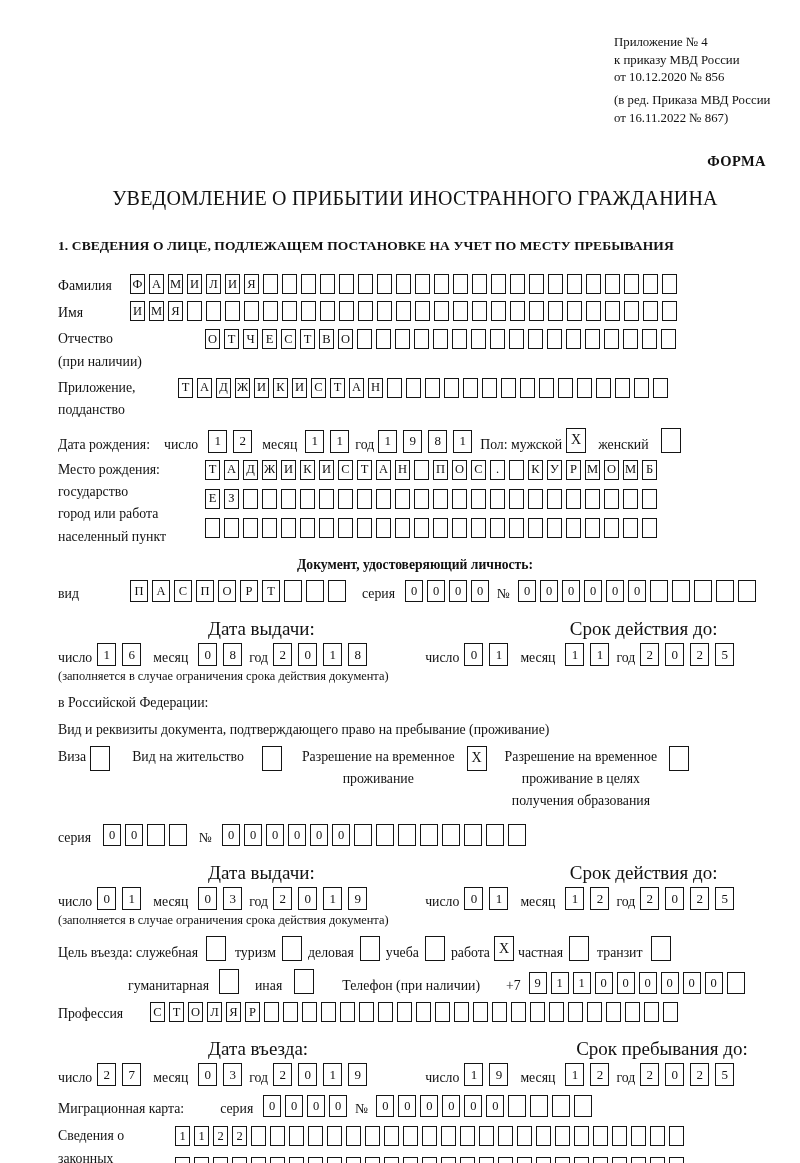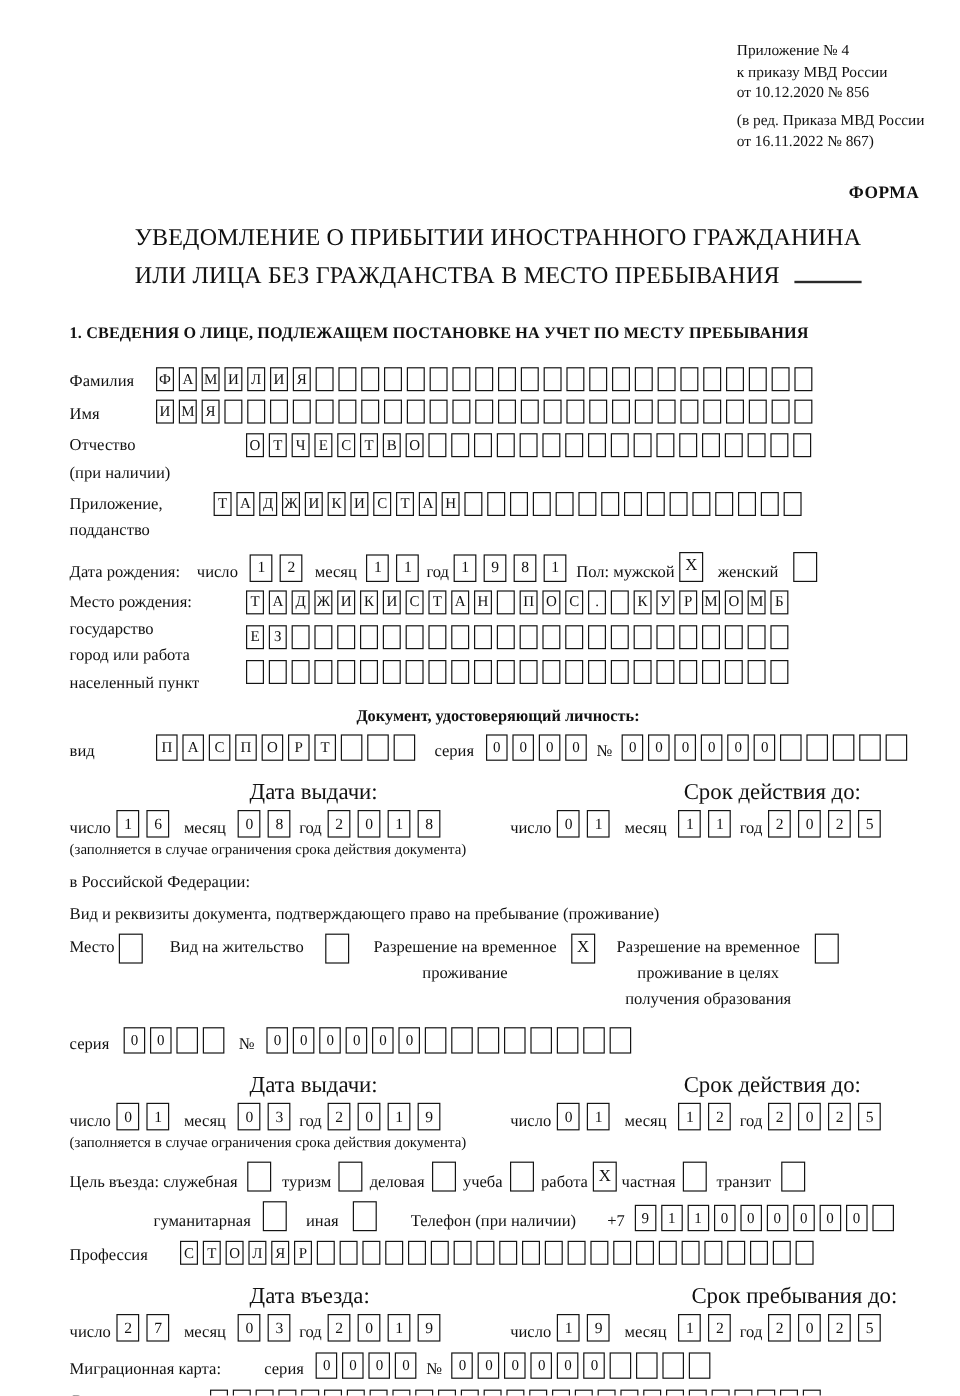--- a/index.html
+++ b/index.html
@@ -55,21 +55,20 @@
     <div class="grp2">
       <div>(в ред. Приказа МВД России</div>
       <div>от 16.11.2022 № 867)</div>
     </div>
   </div>
 
   <div class="forma">ФОРМА</div>
 
   <div class="title">
     <div>УВЕДОМЛЕНИЕ О ПРИБЫТИИ ИНОСТРАННОГО ГРАЖДАНИНА</div>
-    <div><span>ИЛИ ЛИЦА БЕЗ ГРАЖДАНСТВА В МЕСТО ПРЕБЫВАНИЯ</span><span class="uline"></span></div>
   </div>
 
   <div class="sect">1. СВЕДЕНИЯ О ЛИЦЕ, ПОДЛЕЖАЩЕМ ПОСТАНОВКЕ НА УЧЕТ ПО МЕСТУ ПРЕБЫВАНИЯ</div>
 
   <div class="frow" style="margin-top:20px">
     <span class="lab" style="width:72px">Фамилия</span>
     <div class="cells">
         <span class="cell">Ф</span>
         <span class="cell">А</span>
         <span class="cell">М</span>
@@ -402,21 +401,21 @@
         <span class="cell">2</span>
         <span class="cell">5</span>
       </div>
   </div>
   <div class="note">(заполняется в случае ограничения срока действия документа)</div>
 
   <div class="plain">в Российской Федерации:</div>
   <div class="plain">Вид и реквизиты документа, подтверждающего право на пребывание (проживание)</div>
 
   <div class="permits">
-    <span>Место</span>
+    <span>Виза</span>
     <div class="cells cb" style="margin-left:4px">
         <span class="cell"></span>
       </div>
     <span style="margin-left:22px">Вид на жительство</span>
     <div class="cells cb" style="margin-left:18px">
         <span class="cell"></span>
       </div>
     <div class="pblock" style="margin-left:20px">
       <div>Разрешение на временное</div>
       <div>проживание</div>

